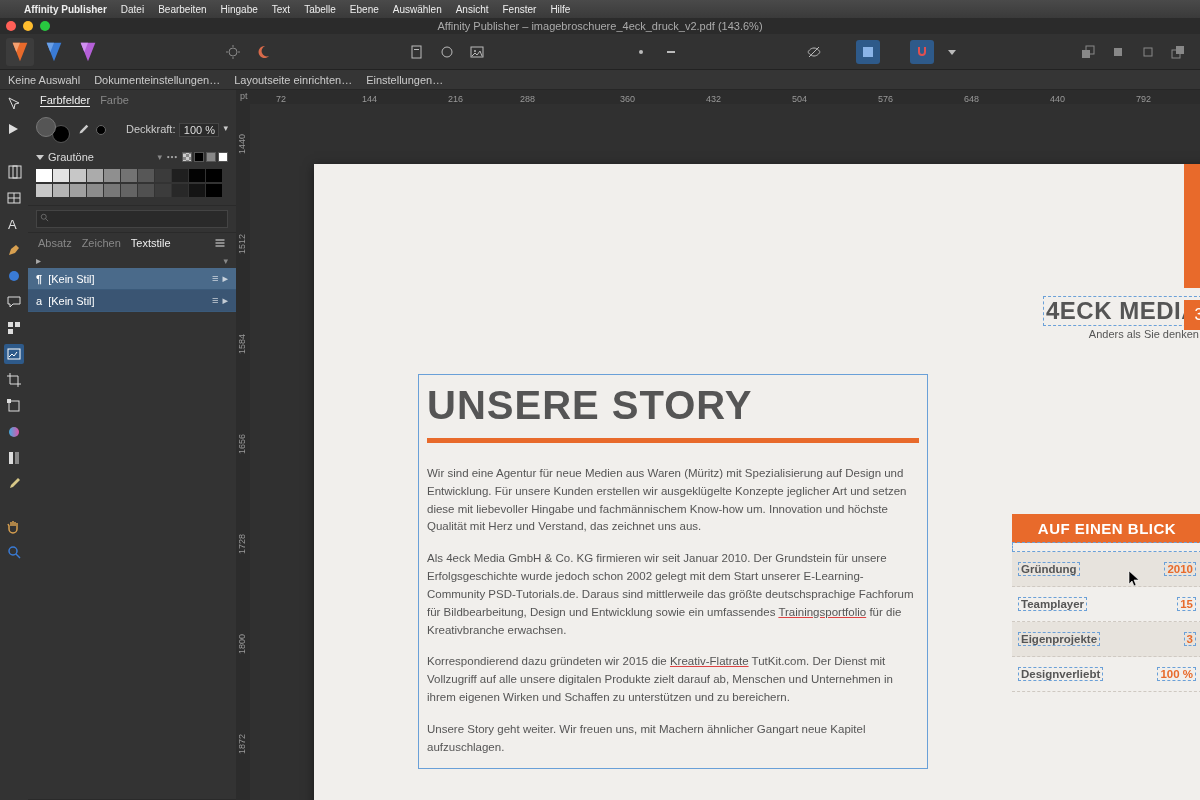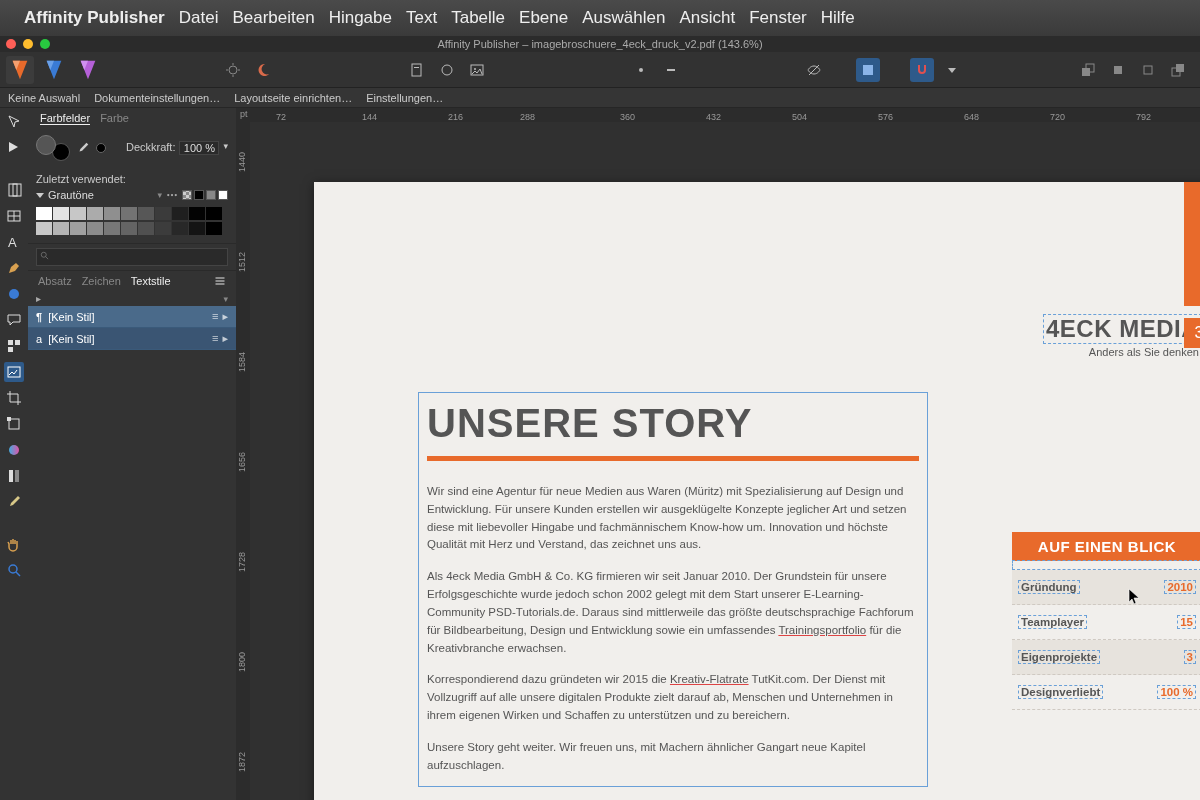--- a/index.html
+++ b/index.html
@@ -1,19 +1,19 @@
 <!DOCTYPE html>
 <html><head>
 <meta charset="utf-8">
 <style>
 * { margin: 0; padding: 0; box-sizing: border-box; font-family: -apple-system, "Helvetica Neue", Arial, sans-serif; }
 body { width: 1200px; height: 800px; background: #333; overflow: hidden; color: #ccc; font-size: 12px; }
 
 
-.mac-menubar { height: 36px; background: linear-gradient(#4a4a4a,#3a3a3a); display: flex; align-items: center; padding: 0 10px; gap: 14px; color: #eee; font-size: 17px; }
+.mac-menubar { height: 18px; background: linear-gradient(#4a4a4a,#3a3a3a); display: flex; align-items: center; padding: 0 10px; gap: 14px; color: #eee; font-size: 10px; }
 .mac-menubar .apple { font-size: 13px; }
 .mac-menubar .appname { font-weight: 700; }
 
 
 .titlebar { height: 16px; background: #2b2b2b; display: flex; align-items: center; padding: 0 6px; gap: 6px; color: #aaa; font-size: 11px; position: relative; }
 .traffic { display: flex; gap: 7px; }
 .tl { width: 10px; height: 10px; border-radius: 50%; }
 .tl.r { background: #ff5f57; } .tl.y { background: #ffbd2e; } .tl.g { background: #28c940; }
 .titlebar .title { position: absolute; left: 50%; transform: translateX(-50%); }
 
@@ -399,21 +399,20 @@
               <path d="M12 2l2 2-7 7-3 1 1-3 7-7z" fill="#ccc"></path>
             </svg>
           <div style="width:10px;height:10px;border-radius:50%;background:#000;border:1px solid #666"></div>
           <div class="opacity">
             <span>Deckkraft:</span>
             <input value="100 %" style="">
             <span style="font-size:9px">▾</span>
           </div>
         </div>
       </div>
-      <div class="recent-label">Zuletzt verwendet:</div>
       <div class="dropdown-row">
         <div class="tri"></div>
         <span class="sel">Grautöne</span>
         <span style="font-size:9px;color:#888">▾</span>
         <svg width="12" height="12" viewBox="0 0 16 16">
             <circle cx="3" cy="8" r="1.5" fill="#aaa"></circle>
             <circle cx="8" cy="8" r="1.5" fill="#aaa"></circle>
             <circle cx="13" cy="8" r="1.5" fill="#aaa"></circle>
           </svg>
         <div class="mini-sw-row">
@@ -507,21 +506,21 @@
       <span class="unit">pt</span>
     <span class="tick" style="left: 40px;">72</span>
         <span class="tick" style="left: 126px;">144</span>
         <span class="tick" style="left: 212px;">216</span>
         <span class="tick" style="left: 284px;">288</span>
         <span class="tick" style="left: 384px;">360</span>
         <span class="tick" style="left: 470px;">432</span>
         <span class="tick" style="left: 556px;">504</span>
         <span class="tick" style="left: 642px;">576</span>
         <span class="tick" style="left: 728px;">648</span>
-        <span class="tick" style="left: 814px;">720</span>
+        <span class="tick" style="left: 814px;">440</span>
         <span class="tick" style="left: 900px;">792</span>
       </div>
     <div class="canvas-inner">
       <div class="ruler-v">
           <span class="tick" style="top: 50px;">1440</span>
           <span class="tick" style="top: 150px;">1512</span>
           <span class="tick" style="top: 250px;">1584</span>
           <span class="tick" style="top: 350px;">1656</span>
           <span class="tick" style="top: 450px;">1728</span>
           <span class="tick" style="top: 550px;">1800</span>

